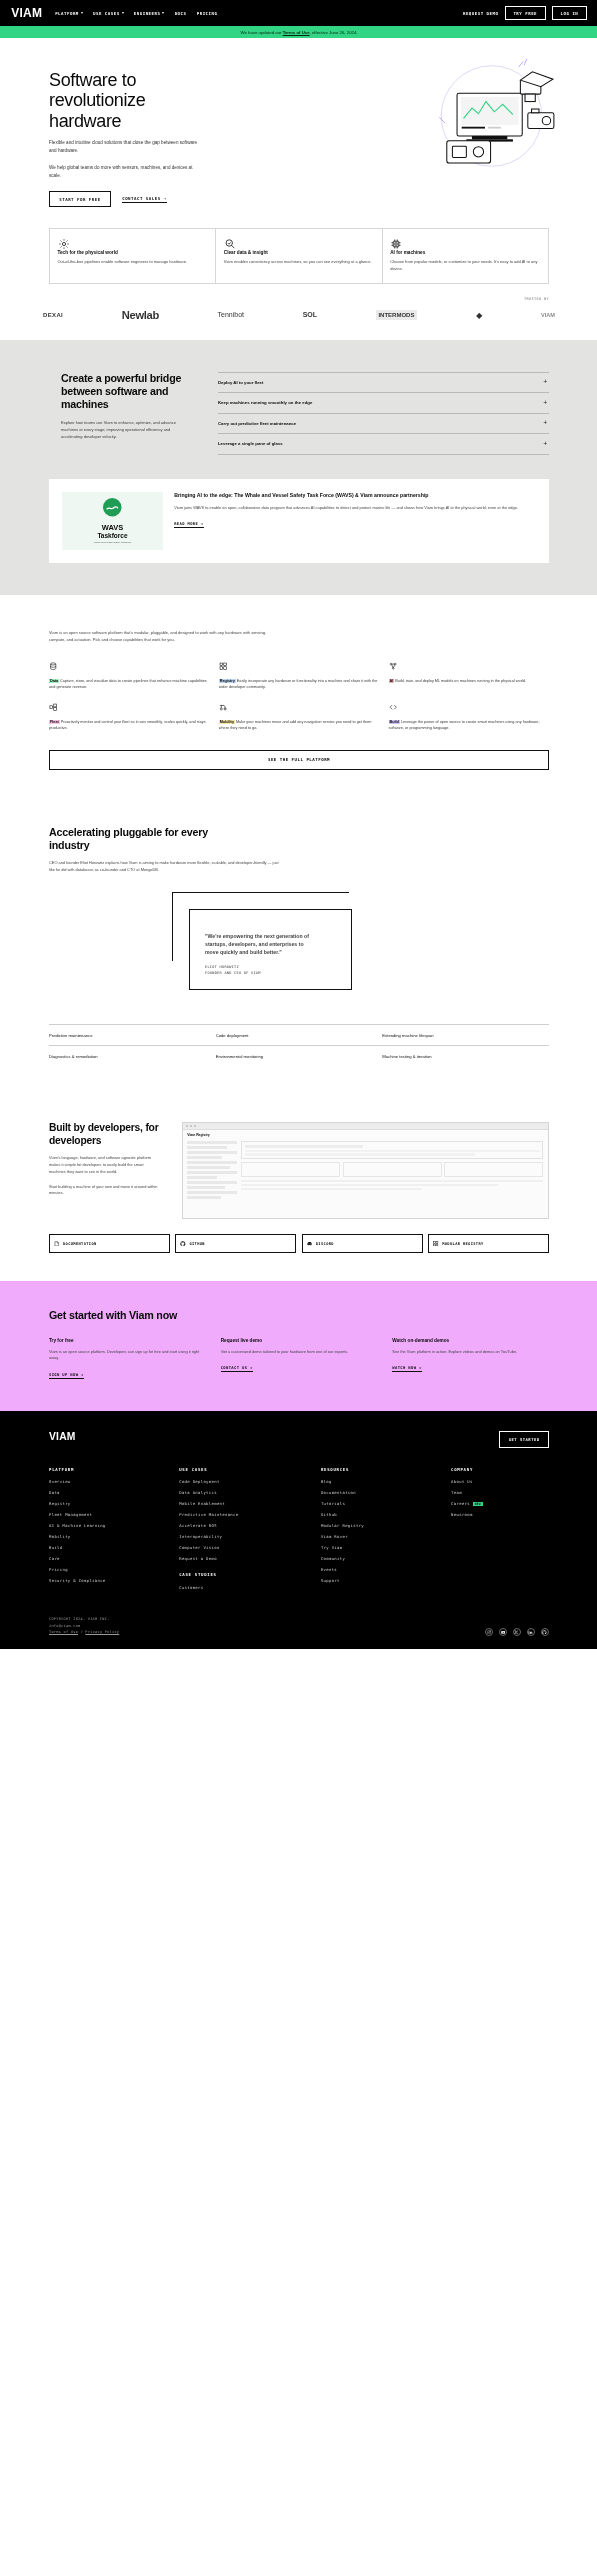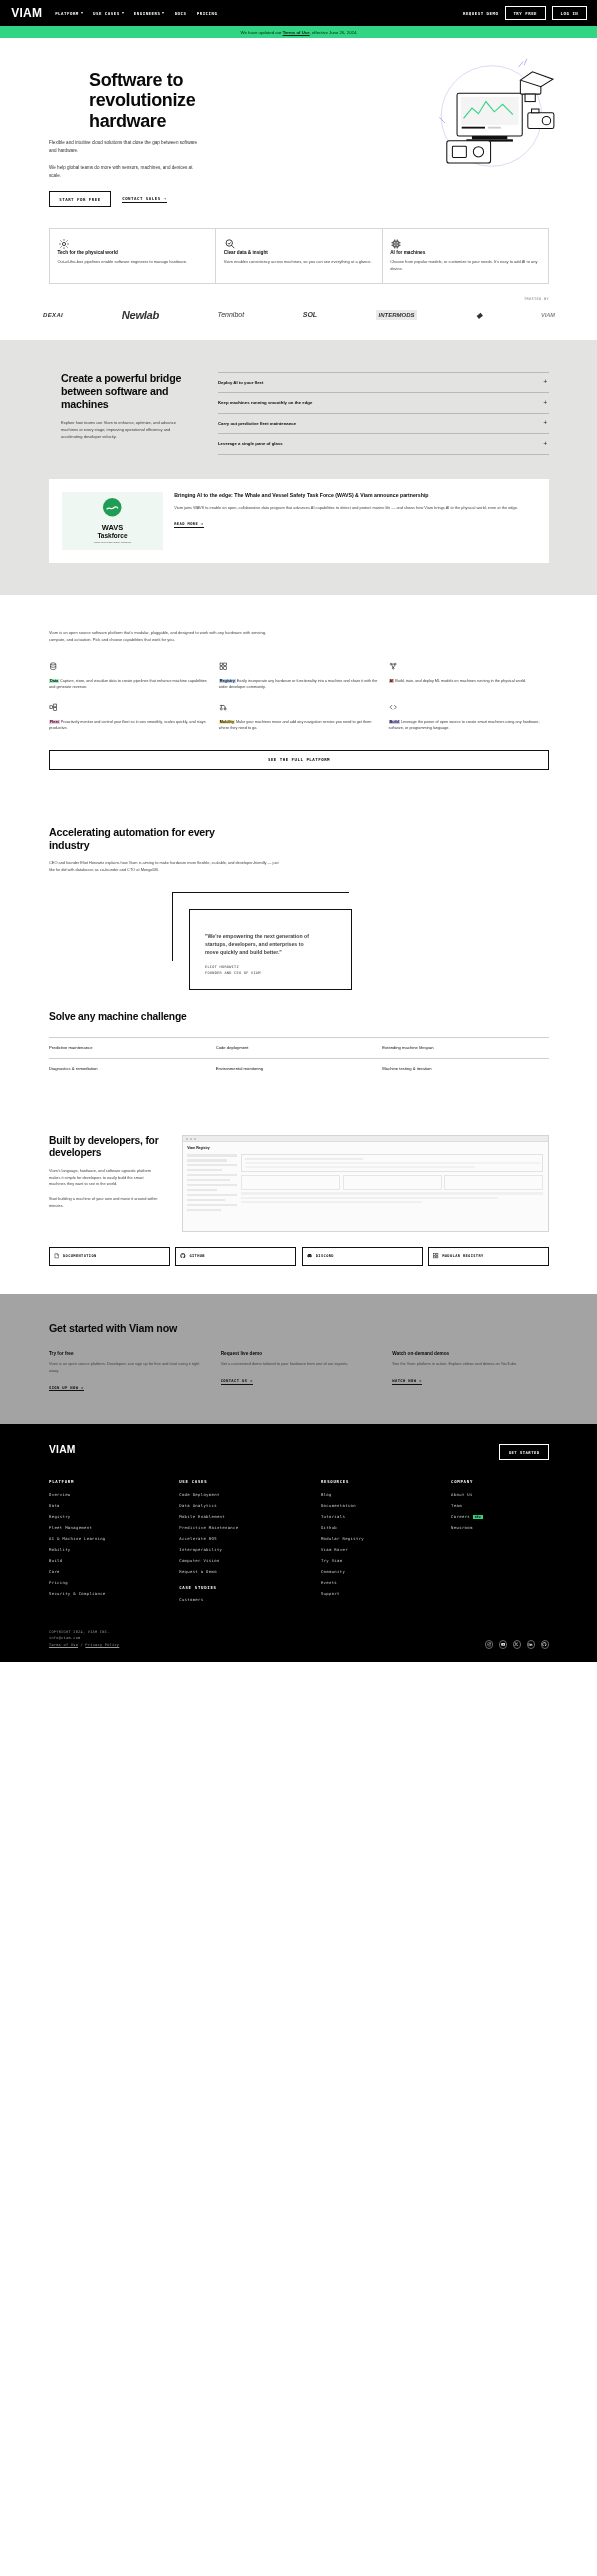--- a/index.html
+++ b/index.html
@@ -20,39 +20,39 @@
   .navbtn { border:0.6px solid #fff; color:#fff; font-size:4.1px; font-weight:bold; letter-spacing:.12em; padding:3.7px 7.5px; cursor:pointer;}
   .navplain { color:#fff; font-size:4.1px; font-weight:bold; letter-spacing:.12em; cursor:pointer;}
 
   
   .banner { background:#32d583; height:12px; display:flex; align-items:center; justify-content:center; }
   .banner span { font-size:4.3px; color:#05240f; }
   .banner a { color:#05240f; font-weight:bold; text-decoration:underline; }
 
   
   .hero { padding:32px 49px 0 49px; position:relative; min-height:149px;}
-  .hero h1 { font-size:18px; line-height:1.13; font-weight:bold; letter-spacing:-.02em; max-width:163px;margin-left:40px;}
+  .hero h1 { font-size:18px; line-height:1.13; font-weight:normal; letter-spacing:-.02em; max-width:163px;}
   .hero p { font-size:4.6px; line-height:1.75; color:#333; max-width:149px; margin-top:8.4px; }
   .hero-btns { display:flex; align-items:center; gap:11.2px; margin-top:11.2px;}
   .btn-outline { border:0.7px solid #111; font-size:4.1px; font-weight:bold; letter-spacing:.12em; padding:4.7px 9.3px; cursor:pointer;}
   .btn-link { font-size:4.1px; font-weight:bold; letter-spacing:.12em; border-bottom:0.7px solid #111; padding-bottom:0.9px; cursor:pointer;}
   .hero-art { position:absolute; right:32px; top:15px; width:149px; height:126px; }
 
   
   .cards { display:flex; gap:0; margin:20.5px 49px 0 49px; border:0.7px solid #d6d6d6; }
   .card { flex:1; padding:8.4px 7.5px 11.2px 7.5px; border-right:0.7px solid #d6d6d6; }
   .card:last-child { border-right:none; }
   .card .ic { height:13px; display:flex; align-items:center;}
   .card h3 { font-size:4.7px; font-weight:bold; margin-bottom:3.7px;}
   .card p { font-size:4px; line-height:1.65; color:#444;}
 
   
   .trustedby { text-align:right; padding:13px 49px 0 0; font-size:3.6px; color:#777; }
   .logos { display:flex; align-items:center; justify-content:space-between; padding:7.5px 43px 18.7px 43px; }
-  .logos span { color:#0c0c0c; opacity:.85;font-style:italic; }
+  .logos span { color:#0c0c0c; opacity:.85; }
 
   
   .grey { background:#e3e3e1; padding:32px 49px 32px 49px; }
   .two { display:flex; gap:26px;margin-left:12px; }
   .two h2 { font-size:10.7px; line-height:1.22; font-weight:bold; letter-spacing:-.02em; width:131px;}
   .two p { font-size:4px; line-height:1.7; color:#3b3b3b; width:131px; margin-top:9.3px;}
   .acc { flex:1; }
   .acc-row { border-top:0.7px solid #b9b9b7; padding:6.5px 1.9px 6.5px 0; display:flex; justify-content:space-between; align-items:center;}
   .acc-row:last-child { border-bottom:0.7px solid #b9b9b7;}
   .acc-row span { font-size:4.3px; font-weight:bold;}
@@ -101,21 +101,21 @@
   .dev-l { width:112px;}
   .dev-l h2 { font-size:10.3px; line-height:1.2; font-weight:bold; letter-spacing:-.02em;}
   .dev-l p { font-size:3.9px; line-height:1.7; color:#444; margin-top:8.4px;}
   .dev-r { flex:1; border:0.7px solid #d5d5d5; background:#fbfbfb; height:97px; overflow:hidden;}
   .browser-bar { height:6.5px; background:#ececec; display:flex; align-items:center; gap:1.9px; padding:0 3.7px; border-bottom:0.6px solid #ddd;}
   .dot { width:1.9px;height:1.9px;border-radius:50%; background:#bbb;}
   .devbtns { display:flex; gap:5.6px; margin-top:15px;}
   .devbtn { flex:1; border:0.7px solid #111; padding:5.6px 3.7px; display:flex; align-items:center; gap:3.7px; font-size:3.7px; font-weight:bold; letter-spacing:.1em; cursor:pointer;}
 
   
-  .gs { background:#a3a3a3; padding:28px 49px 32px 49px;}
+  .gs { background:#f0abfc; padding:28px 49px 32px 49px;}
   .gs h2 { font-size:10.7px; font-weight:bold; letter-spacing:-.02em;}
   .gsgrid { display:grid; grid-template-columns:repeat(3,1fr); gap:15px; margin-top:17px;}
   .gscol h4 { font-size:4.7px; font-weight:bold;}
   .gscol p { font-size:3.9px; line-height:1.7; color:#444; margin-top:5.6px;}
   .gslink { font-size:3.8px; font-weight:bold; letter-spacing:.1em; margin-top:8.4px; display:inline-block; border-bottom:0.6px solid #111; padding-bottom:0.9px; cursor:pointer;}
 
   
   .footer { background:#000; color:#fff; padding:20.5px 49px 13px 49px;}
   .ftop { display:flex; align-items:flex-start; justify-content:space-between;}
   .flogo { color:#fff; font-weight:bold; font-size:10.3px; letter-spacing:.02em;}
@@ -341,36 +341,35 @@
       <svg class="fic" viewBox="0 0 24 24" fill="none" stroke="#111" stroke-width="1.7">
           <path d="M9 18l-6-6 6-6M15 6l6 6-6 6"></path>
         </svg>
       <p><b class="hl-purple">Build</b> <span>Leverage the power of open source to create smart machines using any hardware, software, or programming language.</span></p>
     </div>
   </div>
   <button class="fullbtn">SEE THE FULL PLATFORM</button>
 </div>
 
 <div class="sec ind">
-  <h2>Accelerating automation for every industry</h2>
+  <h2>Accelerating pluggable for every industry</h2>
   <p>CEO and founder Eliot Horowitz explains how Viam is aiming to make hardware more flexible, scalable, and developer-friendly — just like he did with databases as co-founder and CTO at MongoDB.</p>
   <div class="quotewrap">
     <div class="qframe"></div>
     <div class="quote">
       <p>"We're empowering the next generation of startups, developers, and enterprises to move quickly and build better."</p>
       <div class="attr mono">
         <div>ELIOT HOROWITZ</div>
         <div>FOUNDER AND CEO OF VIAM</div>
       </div>
     </div>
   </div>
 </div>
 
 <div class="sec chal" style="padding-top:5.6px;">
-  <h2>Solve any machine challenge</h2>
   <div class="chalgrid">
     <div class="chalcell">Predictive maintenance</div>
     <div class="chalcell">Code deployment</div>
     <div class="chalcell">Extending machine lifespan</div>
     <div class="chalcell">Diagnostics &amp; remediation</div>
     <div class="chalcell">Environmental monitoring</div>
     <div class="chalcell">Machine testing &amp; iteration</div>
   </div>
 </div>
 

